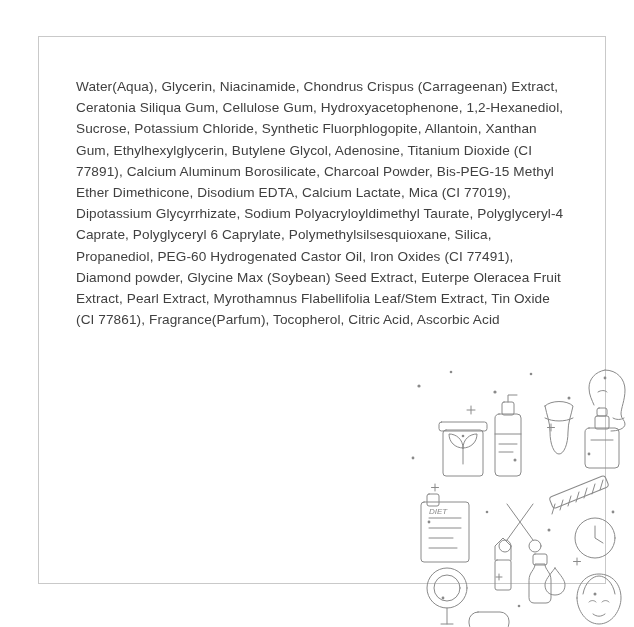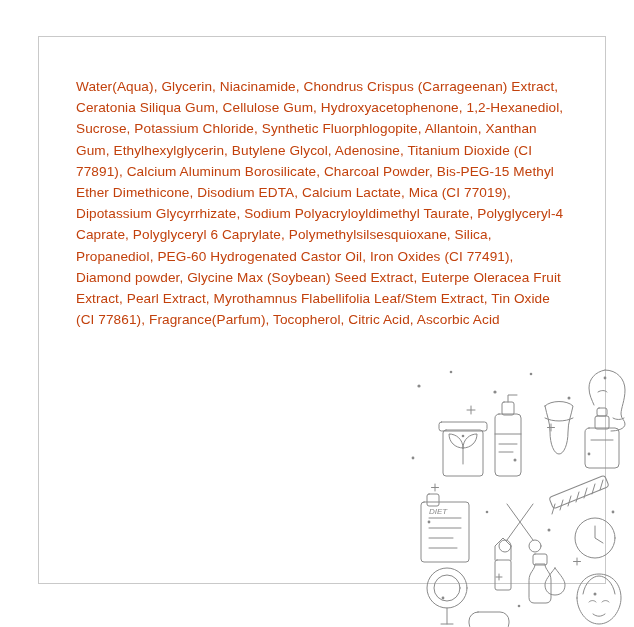--- a/index.html
+++ b/index.html
@@ -40,21 +40,21 @@
     position: absolute;
     left: 76px;
     top: 76px;
     width: 488px;
   }
 
   #ingredients-text {
     font-family: "Liberation Sans", sans-serif;
     font-size: 13.6px;
     line-height: 21.2px;
-    color: #c2410c;
+    color: #404040;
     letter-spacing: 0.1px;
     text-align: left;
     white-space: pre-wrap;
     word-break: normal;
   }
 
   
   #decor-illustration {
     position: absolute;
     right: 0;

